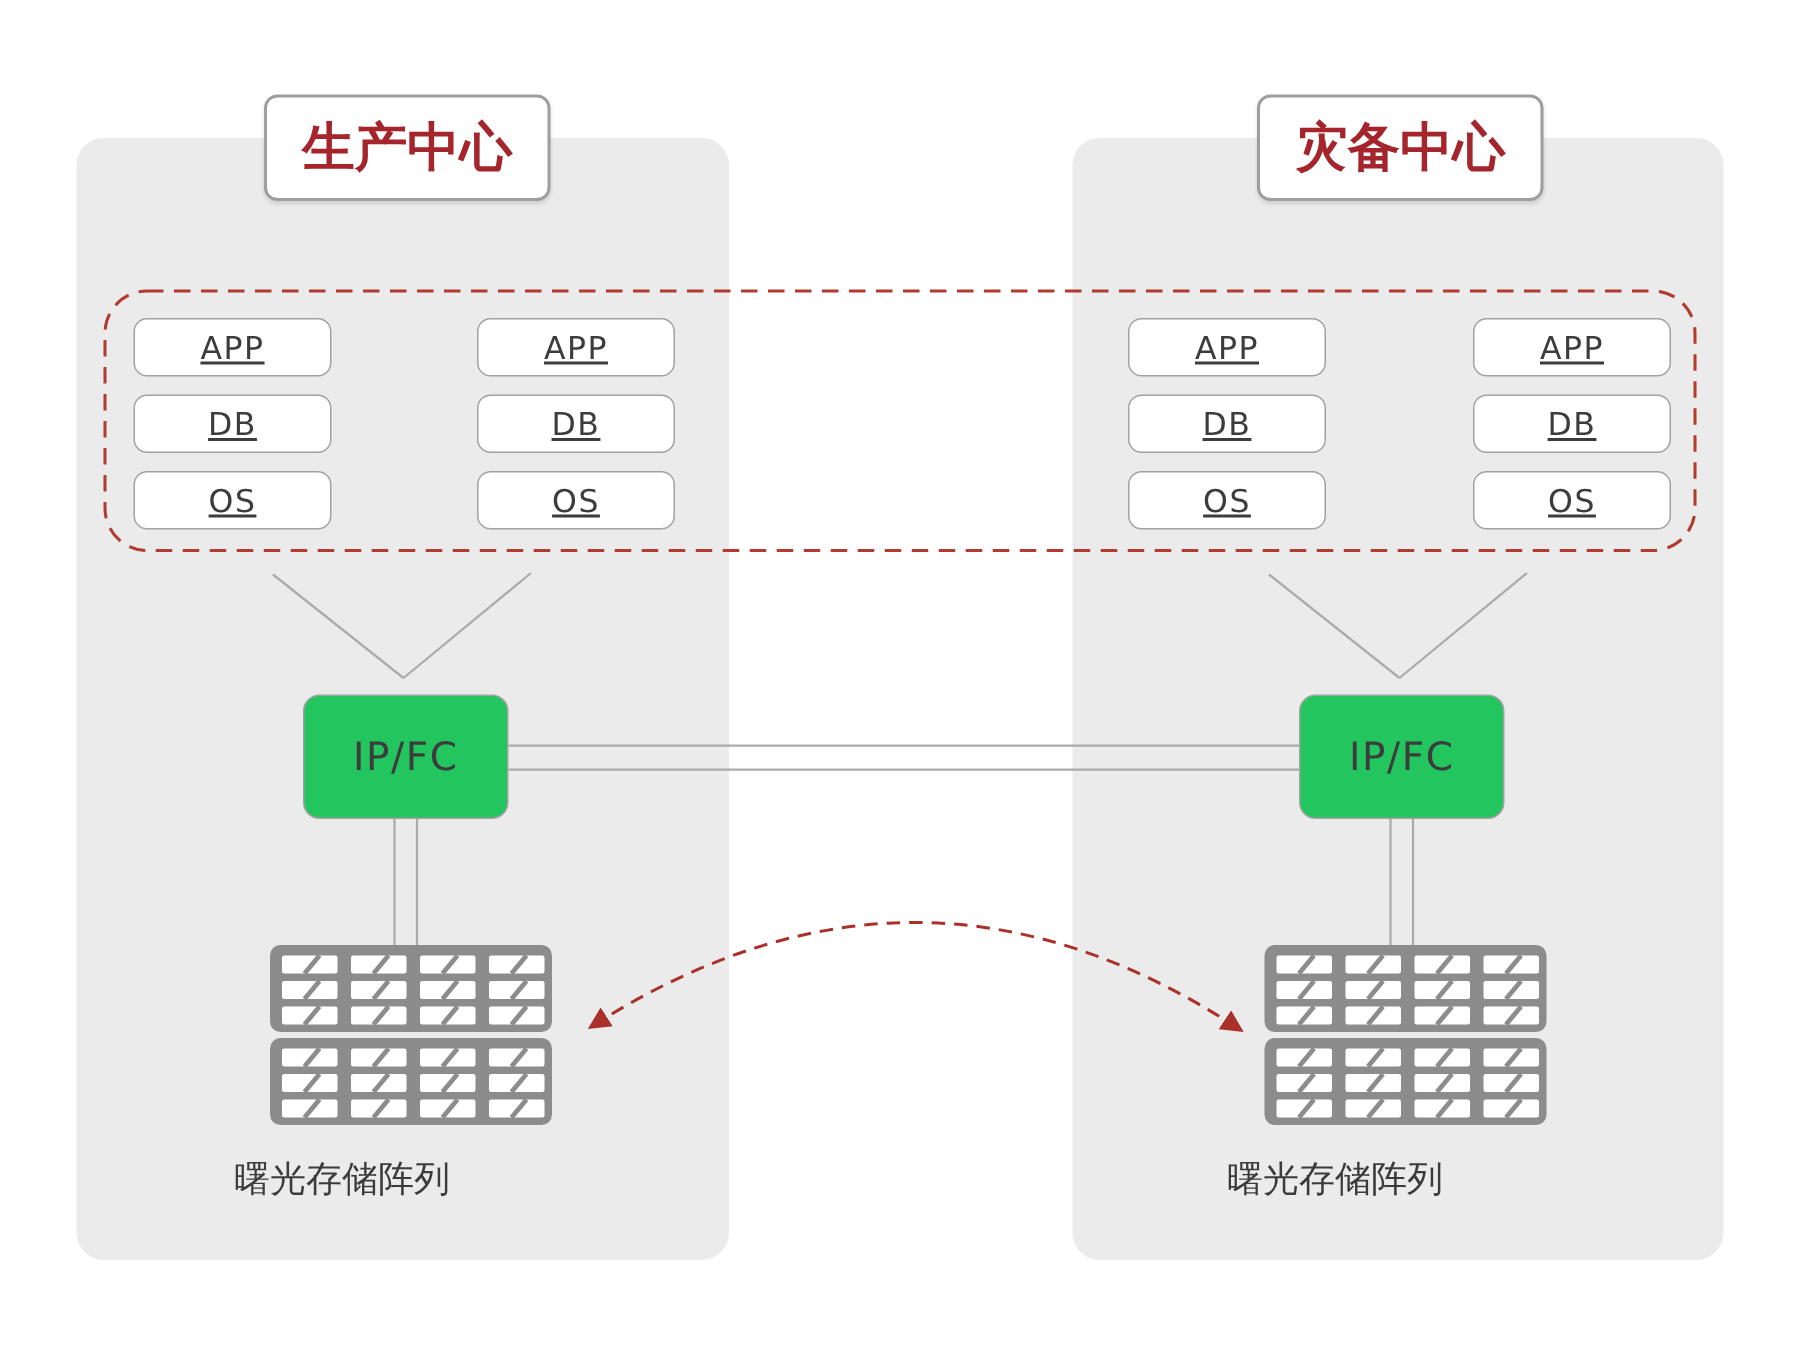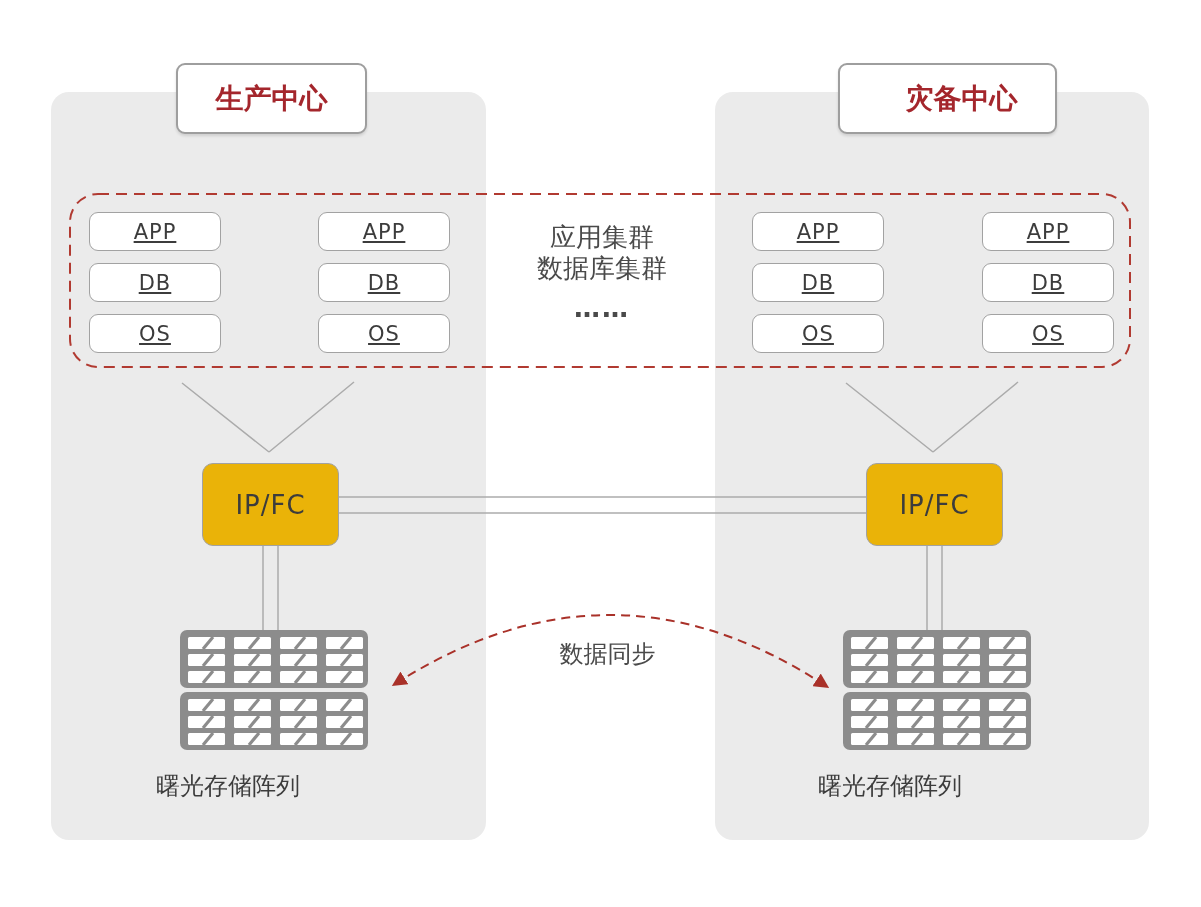--- a/index.html
+++ b/index.html
@@ -11,42 +11,42 @@
     position:absolute;top:92px;width:435px;height:748px;
     background:#ebebeb;border-radius:18px;
   }
   .panel.left{left:51px;}
   .panel.right{left:715px;width:434px;}
   .title-box{
     position:absolute;top:63px;width:187px;height:67px;
     background:#ffffff;border:2px solid #9e9e9e;border-radius:9px;
     box-shadow:0 2px 3px rgba(0,0,0,0.12);
     display:flex;align-items:center;justify-content:center;
-    font-size:28px;font-weight:700;color:#a4262c;
+    font-size:35px;font-weight:700;color:#a4262c;
   }
   .title-box.left{left:176px;}
-  .title-box.right{left:838px;padding-left:28px;}
+  .title-box.right{left:838px;}
   .chip{
     position:absolute;width:132px;height:39px;
     background:#ffffff;border:1.5px solid #a2a2a2;border-radius:9px;
     display:flex;align-items:center;justify-content:center;
     font-size:21px;font-weight:500;color:#3c3c3c;letter-spacing:1px;
     box-sizing:border-box;
     text-decoration:underline;
   }
   .cluster-note{
     position:absolute;left:480px;top:222px;width:244px;
     text-align:center;color:#4a4a4a;font-size:26px;font-weight:500;line-height:31px;
   }
   .cluster-note .dots{
     margin-top:14px;font-weight:700;letter-spacing:2px;line-height:20px;
   }
   .switch-box{
     position:absolute;top:463px;width:137px;height:83px;
-    background:#eab308;border:1.5px solid #a2a2a2;border-radius:11px;
+    background:#22c55e;border:1.5px solid #a2a2a2;border-radius:11px;
     display:flex;align-items:center;justify-content:center;
     font-size:26px;font-weight:500;color:#3c3c3c;letter-spacing:1px;
     box-sizing:border-box;
   }
   .switch-box.left{left:202px;}
   .switch-box.right{left:866px;}
   .storage-label{
     position:absolute;top:770px;width:240px;text-align:left;
     font-size:24px;font-weight:500;color:#3c3c3c;
   }
@@ -145,27 +145,21 @@
   <div class="chip" style="left:318px;top:263px">DB</div>
   <div class="chip" style="left:318px;top:314px">OS</div>
 
   <div class="chip" style="left:752px;top:212px">APP</div>
   <div class="chip" style="left:752px;top:263px">DB</div>
   <div class="chip" style="left:752px;top:314px">OS</div>
   <div class="chip" style="left:982px;top:212px">APP</div>
   <div class="chip" style="left:982px;top:263px">DB</div>
   <div class="chip" style="left:982px;top:314px">OS</div>
 
-  <div class="cluster-note">
-    <div>应用集群</div>
-    <div>数据库集群</div>
-    <div class="dots">……</div>
-  </div>
 
   <div class="switch-box left">IP/FC</div>
   <div class="switch-box right">IP/FC</div>
 
-  <div class="sync-label">数据同步</div>
 
   <div class="storage-label left">曙光存储阵列</div>
   <div class="storage-label right">曙光存储阵列</div>
 
 </div>
 
 </body></html>

